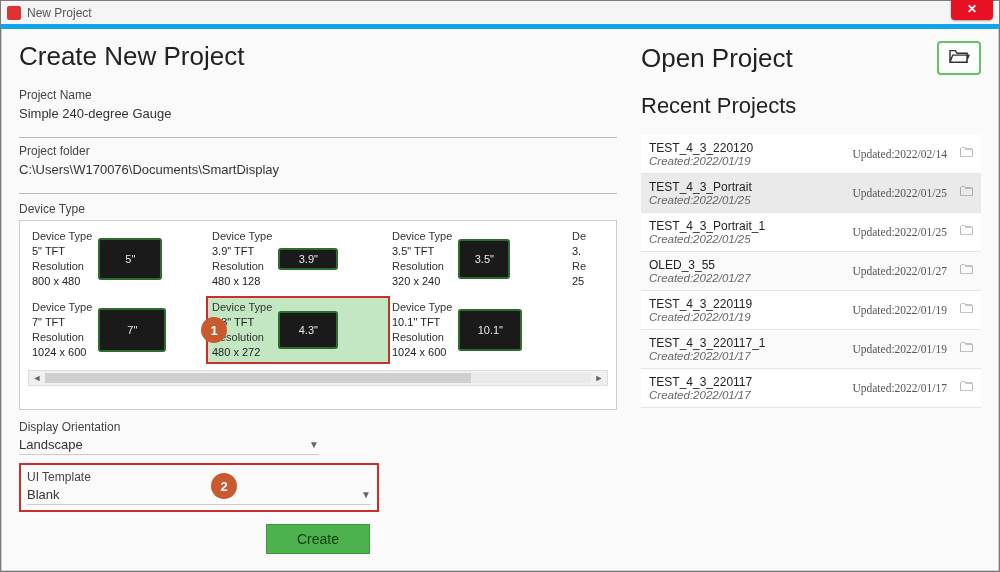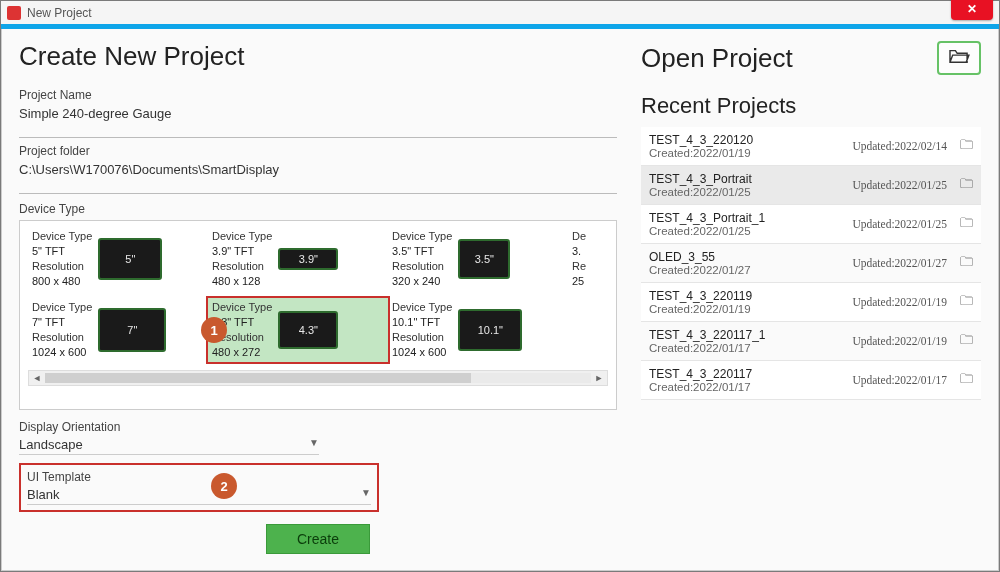--- a/index.html
+++ b/index.html
@@ -148,21 +148,21 @@
   .sb-btn {
     width: 16px; height: 14px;
     display: flex; align-items: center; justify-content: center;
     font-size: 9px; color: #666; cursor: pointer;
   }
   .sb-track { flex: 1; height: 10px; background: #eaeaea; position: relative; }
   .sb-thumb { position: absolute; left: 0; width: 78%; height: 100%; background: #cfcfcf; }
 
   .select-row {
     display: flex;
-    align-items: flex-start;
+    align-items: center;
     justify-content: space-between;
     border-bottom: 1px solid #ccc;
     padding: 3px 0 2px 0;
     width: 300px;
   }
   .select-row .val { font-size: 13px; color: #333; }
   .select-row .arrow { font-size: 10px; color: #666; }
 
   .red-box {
     border: 2px solid #c9302c;
@@ -190,36 +190,36 @@
   .open-btn {
     width: 44px; height: 34px;
     border: 2px solid #66c266;
     border-radius: 4px;
     display: flex; align-items: center; justify-content: center;
     cursor: pointer;
     color: #333;
     font-size: 18px;
     background: #fdfdfd;
   }
-  .recent-list { }
+  .recent-list { margin-top: 8px; }
   .recent-item {
     display: grid;
     grid-template-columns: 1fr 140px 26px;
     align-items: center;
     padding: 6px 8px;
     border-bottom: 1px solid #e5e5e5;
     font-size: 12px;
     color: #444;
     background: #fff;
     cursor: pointer;
   }
   .recent-item:nth-child(even) { background: #fafafa; }
   .recent-item.highlight { background: #eaeaea; }
   .recent-item .name { color: #222; }
-  .recent-item .created { color: #666; font-size: 11.5px; }
+  .recent-item .created { color: #666; font-size: 11.5px; font-style: italic; }
   .recent-item .updated { color: #555; font-size: 11.5px; text-align: right; font-family: Liberation Serif, serif; }
   .folder-ico { font-size: 13px; color: #222; text-align: right; }
 
   .left { position: relative; }
 </style>
 </head>
 <body>
 
 <div class="window">
   <div class="titlebar">

